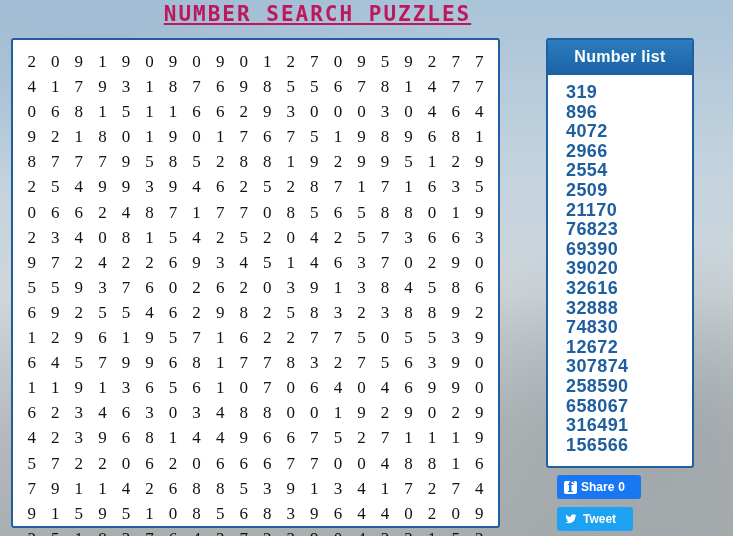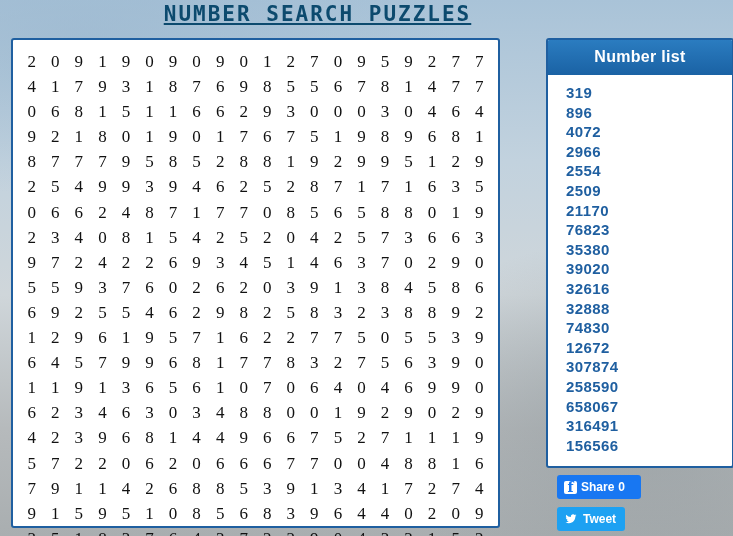--- a/index.html
+++ b/index.html
@@ -24,21 +24,21 @@
   }
 
   .page-title {
     position: absolute;
     top: 2px; left: 0; width: 635px;
     text-align: center;
     font-family: "DejaVu Sans Mono", monospace;
     font-size: 21px;
     font-weight: bold;
     letter-spacing: 2px;
-    color: #0c4a6e;
+    color: #be185d;
     text-decoration: underline;
     z-index: 3;
   }
 
   .grid-panel {
     position: absolute;
     left: 11px; top: 38px;
     width: 489px; height: 490px;
     background: #ffffff;
     border: 2px solid #1f5fa0;
@@ -57,21 +57,21 @@
     font-size: 17px;
     color: #111;
     text-align: center;
     line-height: 25px;
     user-select: none;
   }
 
   .list-panel {
     position: absolute;
     left: 546px; top: 38px;
-    width: 188px; height: 430px;
+    width: 148px; height: 430px;
     background: #ffffff;
     border: 2px solid #1f5fa0;
     border-radius: 3px;
     z-index: 2;
     overflow: hidden;
   }
   .list-header {
     background: #1f6fb2;
     background: linear-gradient(to bottom, #2b7cc0, #1a62a4);
     color: #ffffff;
@@ -79,21 +79,21 @@
     font-weight: bold;
     text-align: center;
     padding: 8px 0 9px 0;
     letter-spacing: 0.3px;
   }
   .list-body {
     padding: 8px 0 0 18px;
   }
   .list-item {
     font-family: "Liberation Sans", sans-serif;
-    font-size: 15px;
+    font-size: 18px;
     font-weight: bold;
     color: #1f5fa0;
     line-height: 19.6px;
     letter-spacing: 0.4px;
   }
 
   .share-btn {
     position: absolute;
     left: 557px; top: 475px;
     width: 84px; height: 24px;
@@ -105,21 +105,21 @@
     display: flex;
     align-items: center;
     gap: 4px;
     padding: 0 7px;
     z-index: 3;
     cursor: pointer;
   }
   .tweet-btn {
     position: absolute;
     left: 557px; top: 507px;
-    width: 68px; height: 24px;
+    width: 76px; height: 24px;
     background: #1da1f2;
     border-radius: 3px;
     color: #fff;
     font-size: 12px;
     font-weight: bold;
     display: flex;
     align-items: center;
     gap: 5px;
     padding: 0 7px;
     z-index: 3;
@@ -560,21 +560,21 @@
   <div class="list-header">Number list</div>
   <div class="list-body" id="list-body">
       <div class="list-item">319</div>
       <div class="list-item">896</div>
       <div class="list-item">4072</div>
       <div class="list-item">2966</div>
       <div class="list-item">2554</div>
       <div class="list-item">2509</div>
       <div class="list-item">21170</div>
       <div class="list-item">76823</div>
-      <div class="list-item">35380</div>
+      <div class="list-item">69390</div>
       <div class="list-item">39020</div>
       <div class="list-item">32616</div>
       <div class="list-item">32888</div>
       <div class="list-item">74830</div>
       <div class="list-item">12672</div>
       <div class="list-item">307874</div>
       <div class="list-item">258590</div>
       <div class="list-item">658067</div>
       <div class="list-item">316491</div>
       <div class="list-item">156566</div>

